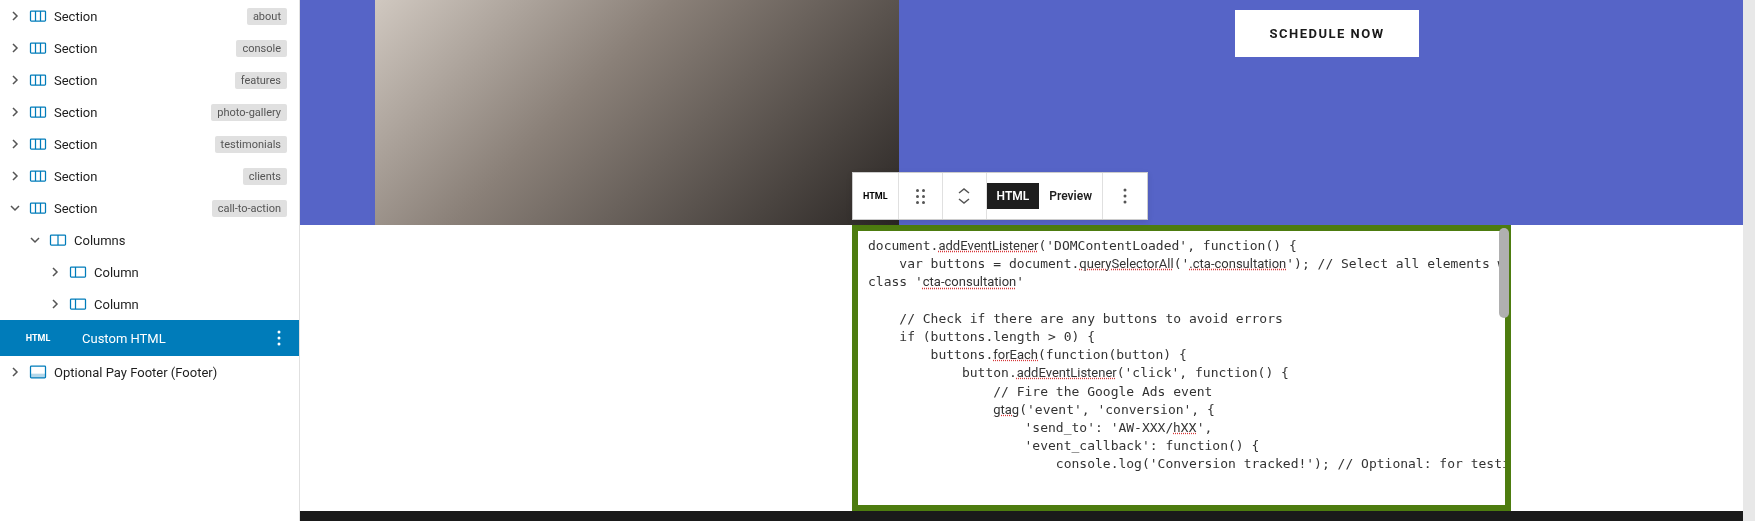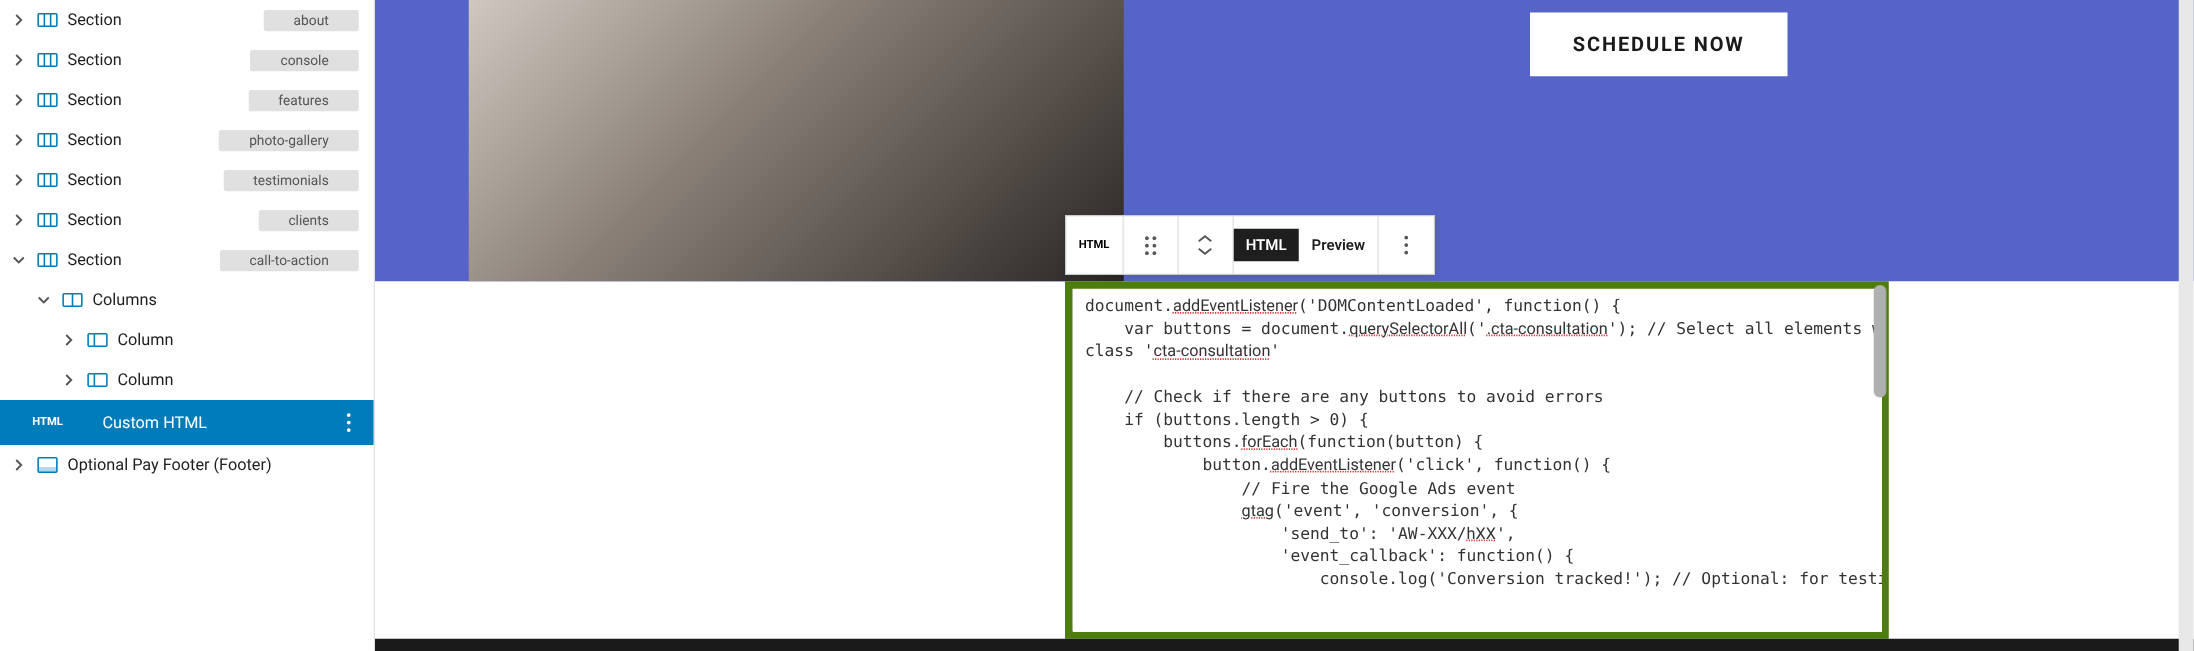--- a/index.html
+++ b/index.html
@@ -5,30 +5,30 @@
 * { margin: 0; padding: 0; box-sizing: border-box; font-family: -apple-system, BlinkMacSystemFont, "Segoe UI", Roboto, sans-serif; }
 body { display: flex; height: 521px; width: 1755px; overflow: hidden; background: #fff; }
 
 .sidebar { width: 300px; background: #fff; border-right: 1px solid #e0e0e0; overflow-y: auto; font-size: 13px; }
 .tree-item { display: flex; align-items: center; padding: 6px 8px; cursor: pointer; gap: 6px; justify-content: space-between; }
 .tree-item.selected { background: #007cba; color: #fff; }
 .chevron { width: 14px; height: 14px; flex-shrink: 0; display: flex; align-items: center; justify-content: center; }
 .type-icon { width: 20px; height: 20px; flex-shrink: 0; display: flex; align-items: center; justify-content: center; }
 .item-label { flex: 1; color: #1e1e1e; }
 .tree-item.selected .item-label { color: #fff; margin-left: 28px; }
-.tag { background: #e0e0e0; color: #555; padding: 2px 24px; font-size: 11px; border-radius: 2px; margin-left: auto; margin-right: 4px; }
+.tag { background: #e0e0e0; color: #555; padding: 2px 6px; font-size: 11px; border-radius: 2px; margin-left: auto; margin-right: 4px; }
 .indent-1 { padding-left: 28px; }
 .indent-2 { padding-left: 48px; }
 .options-dots { width: 24px; height: 24px; display: flex; align-items: center; justify-content: center; margin-left: auto; }
 
 .canvas { flex: 1; background: #fff; position: relative; overflow: hidden; }
 .hero { background: #5664c7; height: 225px; position: relative; display: flex; }
 .hero-img { width: 524px; height: 225px; background: linear-gradient(135deg, #d0c8c0 0%, #8a8078 40%, #2a2624 100%); margin-left: 75px; }
 .hero-right { flex: 1; display: flex; align-items: flex-start; justify-content: center; padding-top: 10px; }
-.cta-btn { background: #fff; color: #1a1a1a; padding: 16px 34px; font-weight: 700; font-size: 16px; letter-spacing: 1.5px; border: none; cursor: pointer; }
+.cta-btn { background: #fff; color: #1a1a1a; padding: 16px 34px; font-weight: 700; font-size: 13px; letter-spacing: 1.5px; border: none; cursor: pointer; }
 
 .block-toolbar { position: absolute; top: 172px; left: 552px; background: #fff; border: 1px solid #ccc; display: flex; height: 48px; box-shadow: 0 2px 6px rgba(0,0,0,0.1); z-index: 10; }
 .toolbar-cell { border-right: 1px solid #e0e0e0; display: flex; align-items: center; justify-content: center; padding: 0 10px; min-width: 44px; }
 .toolbar-cell:last-child { border-right: none; }
 .html-sm { font-size: 9px; font-weight: 700; }
 .drag-handle { display: grid; grid-template-columns: repeat(2, 3px); gap: 3px; }
 .drag-handle span { width: 3px; height: 3px; background: #555; border-radius: 50%; }
 .arrows { display: flex; flex-direction: column; gap: 2px; }
 .tab-btn { padding: 6px 10px; font-size: 12px; font-weight: 600; }
 .tab-btn.active { background: #1e1e1e; color: #fff; }

